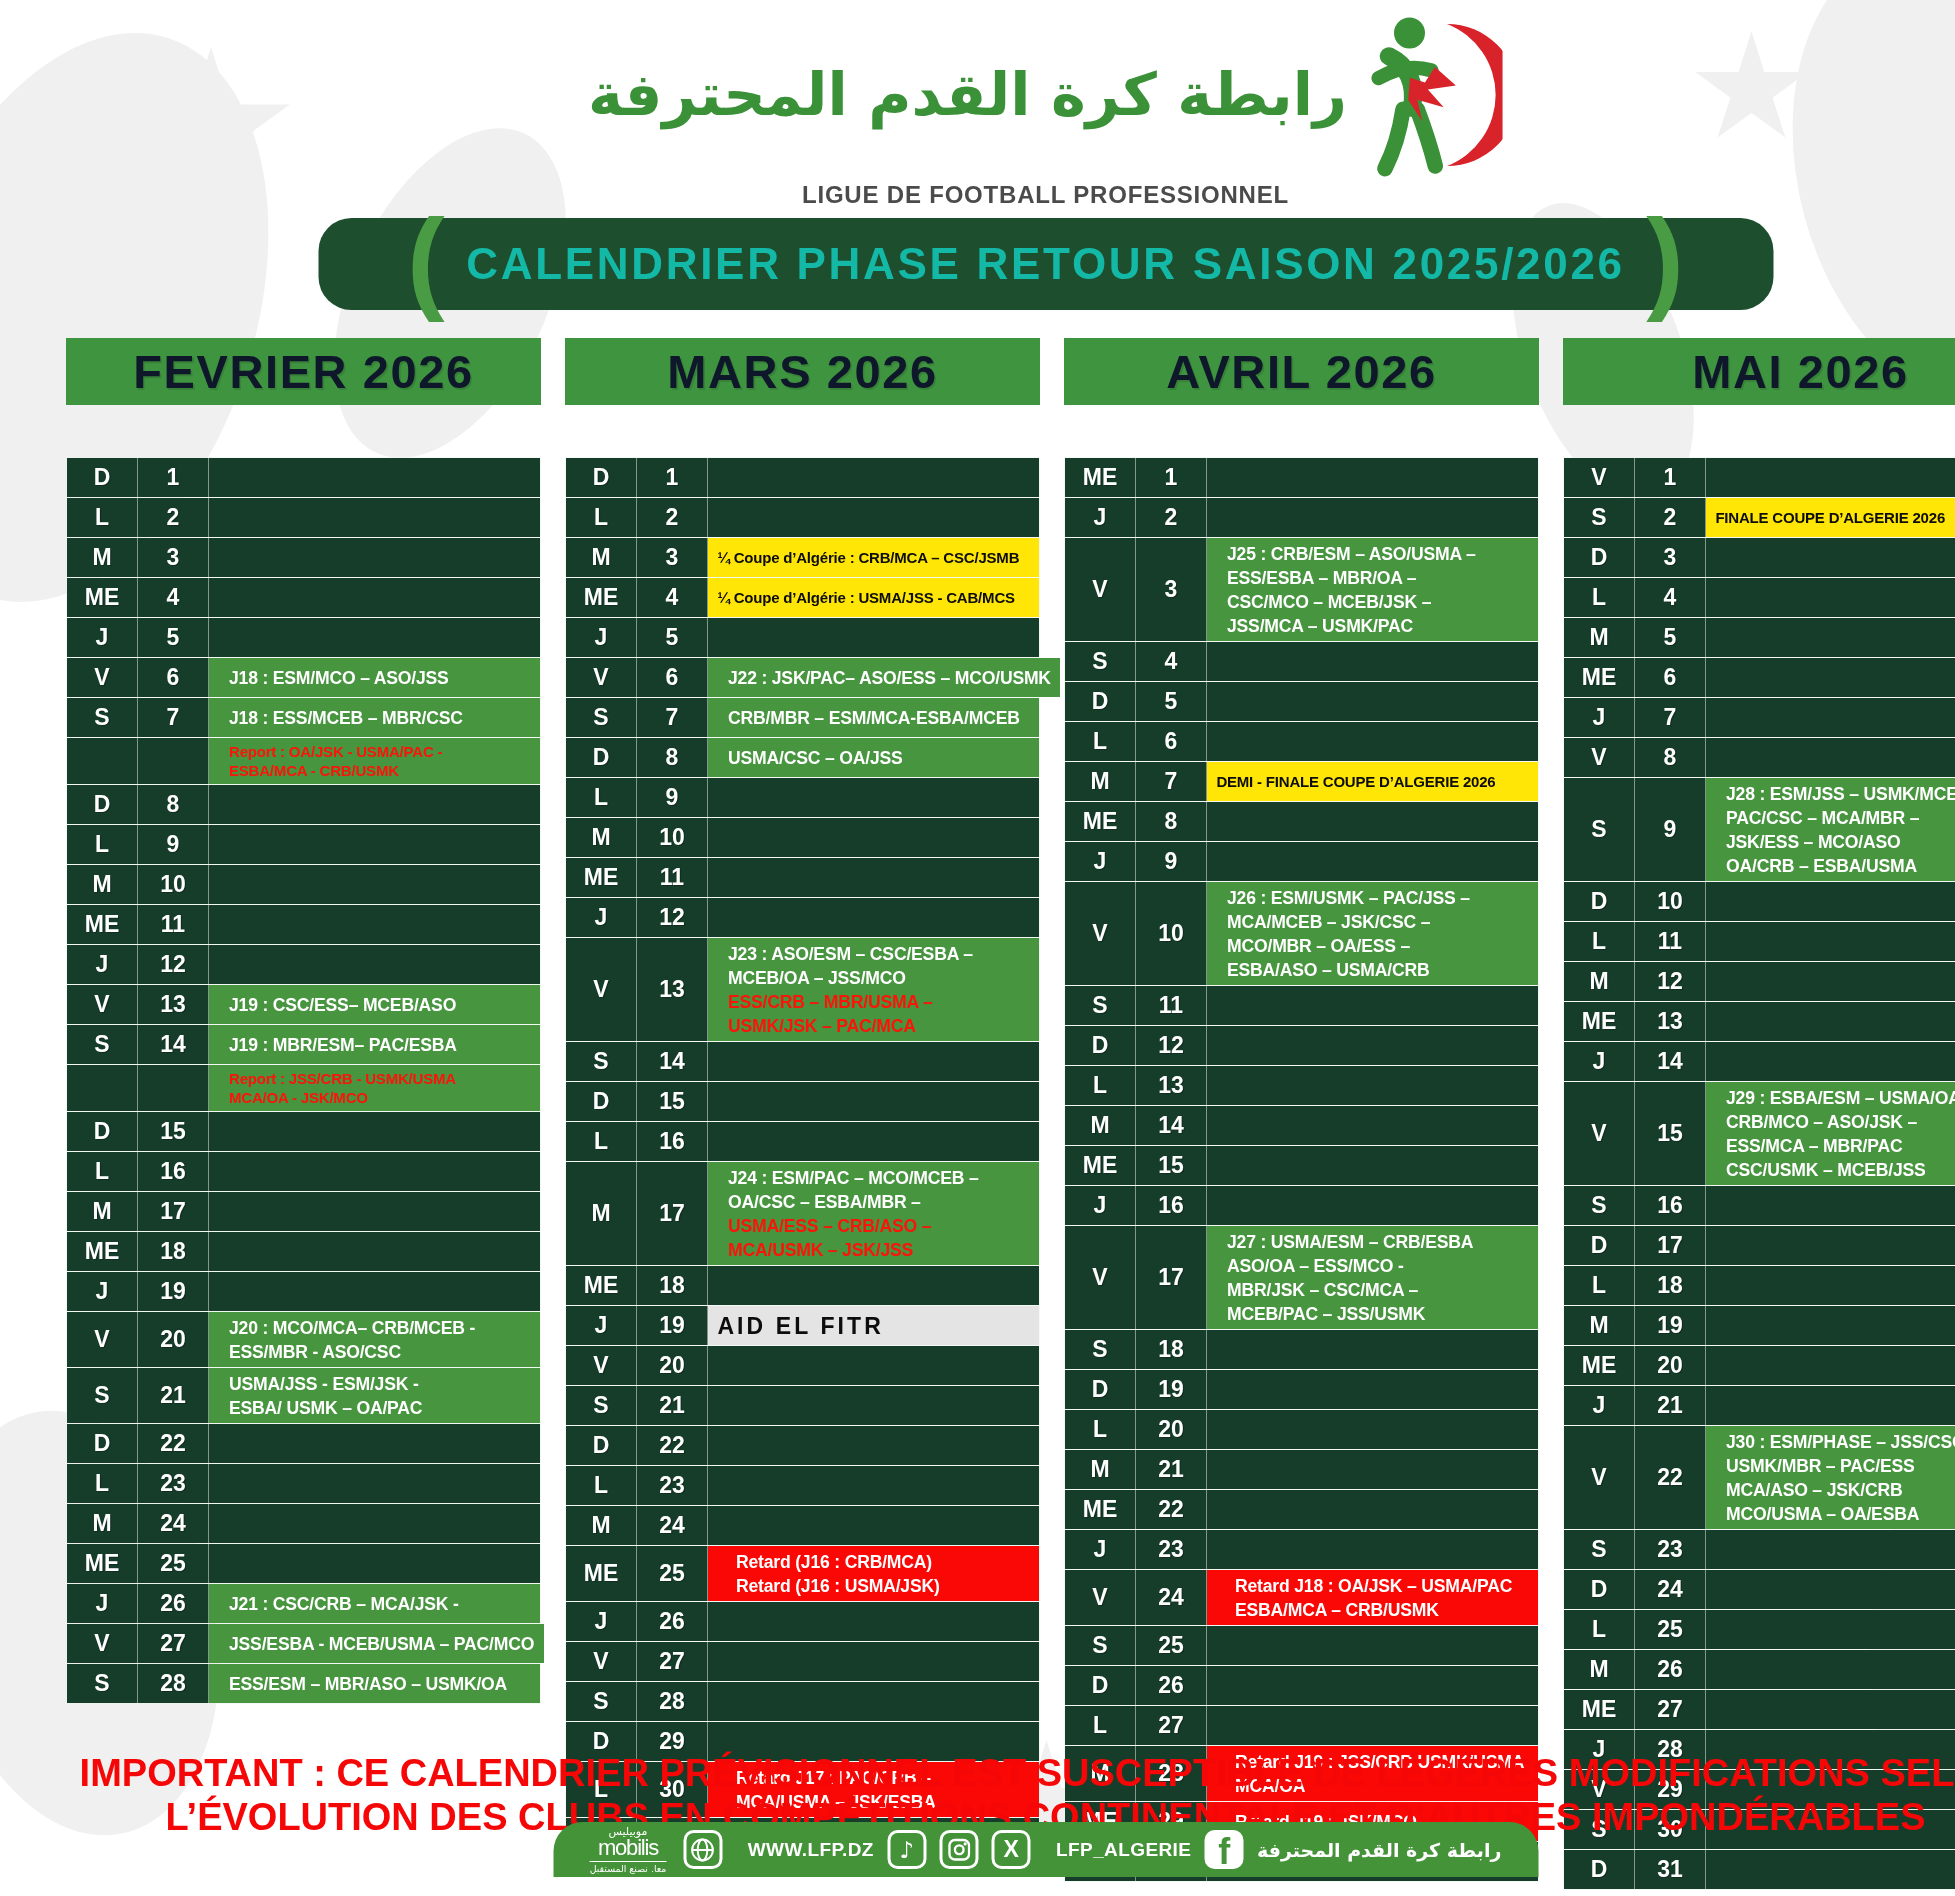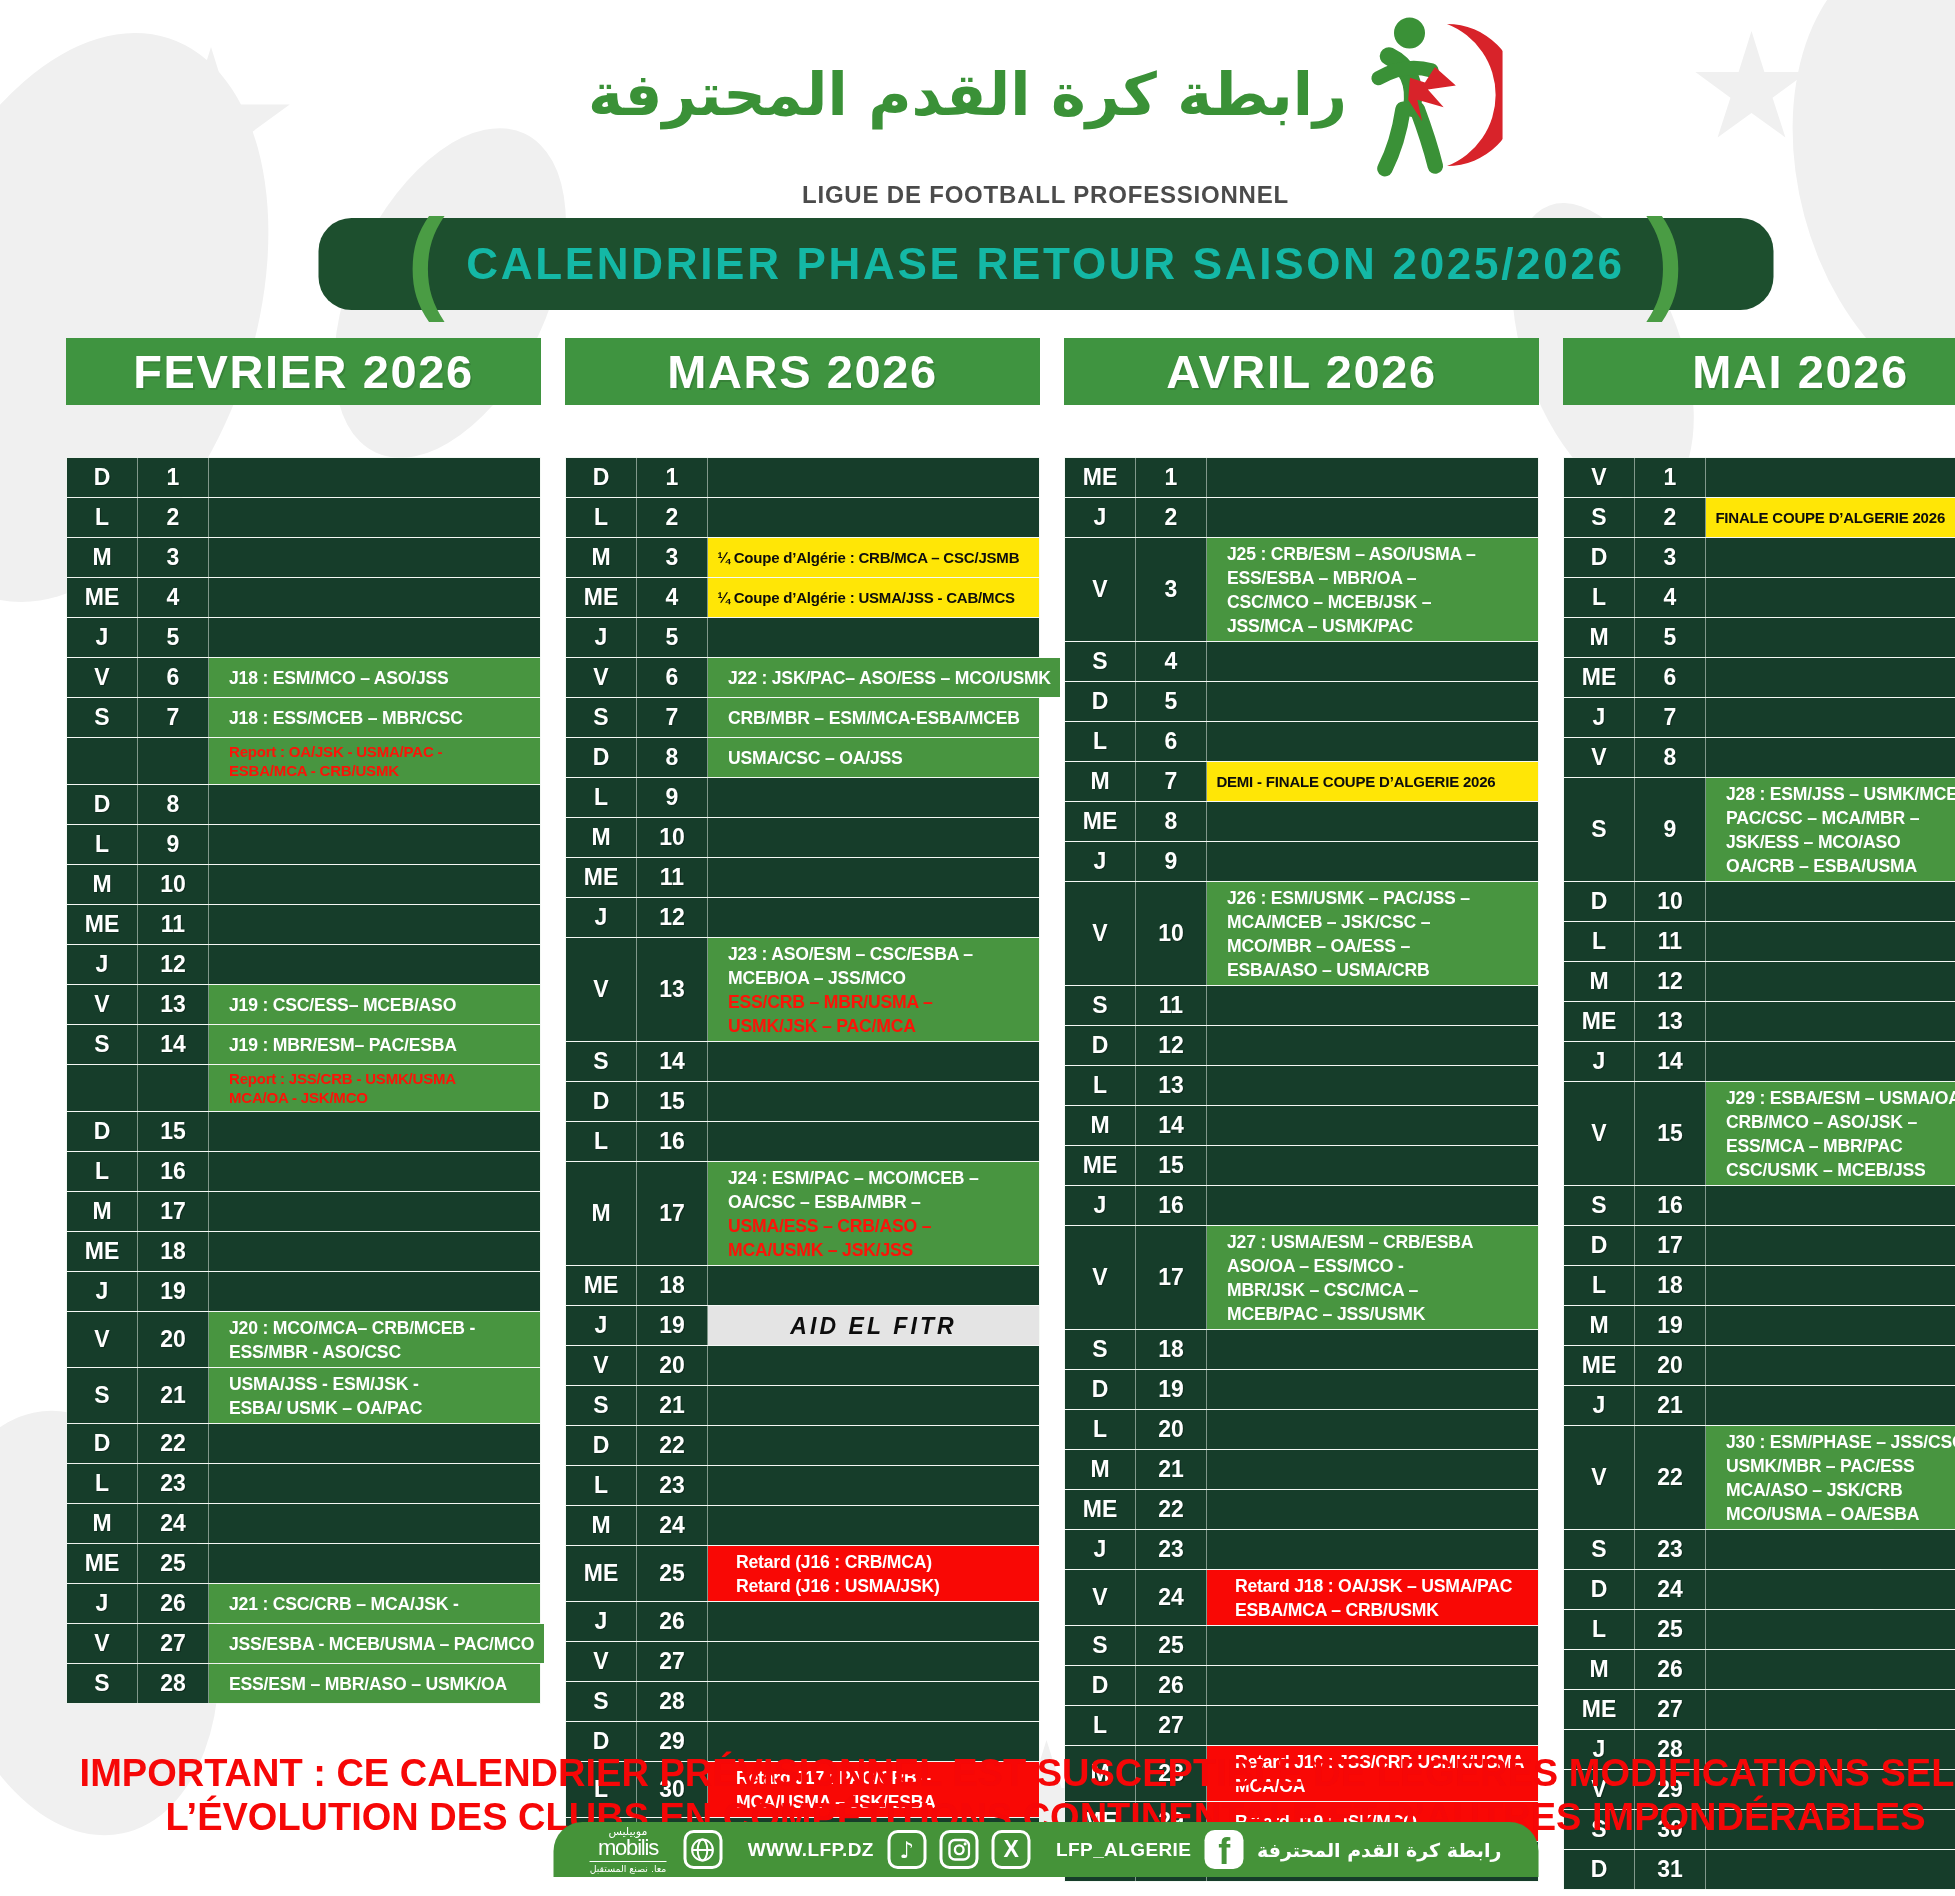--- a/index.html
+++ b/index.html
@@ -36,35 +36,35 @@
   
   .banner{position:absolute;top:218px;left:50%;transform:translateX(-50%);
         width:1455px;height:92px;background:var(--banner-green);border-radius:33px;
         display:flex;align-items:center;justify-content:center;gap:21.5px;}
   .paren{color:var(--crescent-green);font-size:113px;font-weight:bold;line-height:0;transform:translateY(-4.7px);}
   .banner-text{color:#14b8a6;font-size:44px;font-weight:bold;letter-spacing:2.7px;white-space:nowrap;}
 
   
   .months{position:absolute;top:338px;left:66px;display:flex;gap:24px;align-items:flex-start;}
   .month-col{width:475px;}
-  .month-header{height:67px;background:var(--month-header);color:#ffffff;display:flex;align-items:center;
+  .month-header{height:67px;background:var(--month-header);color:#0f172a;display:flex;align-items:center;
         justify-content:center;font-size:47px;font-weight:bold;letter-spacing:1.6px;
         text-shadow:1.6px 1.6px 0 rgba(0,0,0,.12);}
   .cal{margin-top:52px;border:1.2px solid var(--grid);}
   .row{display:grid;grid-template-columns:71px 71px 1fr;border-bottom:1.2px solid var(--grid);}
   .row:last-child{border-bottom:none;}
   .cell{background:var(--cell-dark);color:#fff;font-weight:bold;font-size:23px;
         display:flex;align-items:center;justify-content:center;min-height:32px;}
   .day,.num{border-right:1.2px solid var(--grid);text-shadow:1.2px 1.2px 0 rgba(0,0,0,.25);}
   .ev{flex-direction:column;align-items:flex-start;justify-content:center;padding:3.5px 9.4px;}
   .ev-none{background:var(--cell-dark);}
   .ev-green{background:var(--event-green);padding-left:20px;}
   .ev-yellow{background:var(--event-yellow);}
   .ev-red{background:var(--event-red);padding-left:28px;}
-  .ev-gray{background:var(--event-gray);align-items:center;font-style:italic;}
+  .ev-gray{background:var(--event-gray);}
   .line{font-weight:bold;font-size:17.6px;line-height:24px;letter-spacing:-0.2px;white-space:nowrap;}
   .compact .line{font-size:15px;line-height:19.6px;}
   .line-white{color:#ffffff;}
   .line-red{color:var(--report-red);}
   .line-black{color:#0d0d0d;}
   .ev-gray .line{font-size:23px;letter-spacing:3.1px;}
 
   
   .warning{position:absolute;top:1751px;left:0;width:100%;text-align:center;
         color:var(--warning-red);font-weight:bold;font-size:38px;line-height:44px;letter-spacing:0px;}

